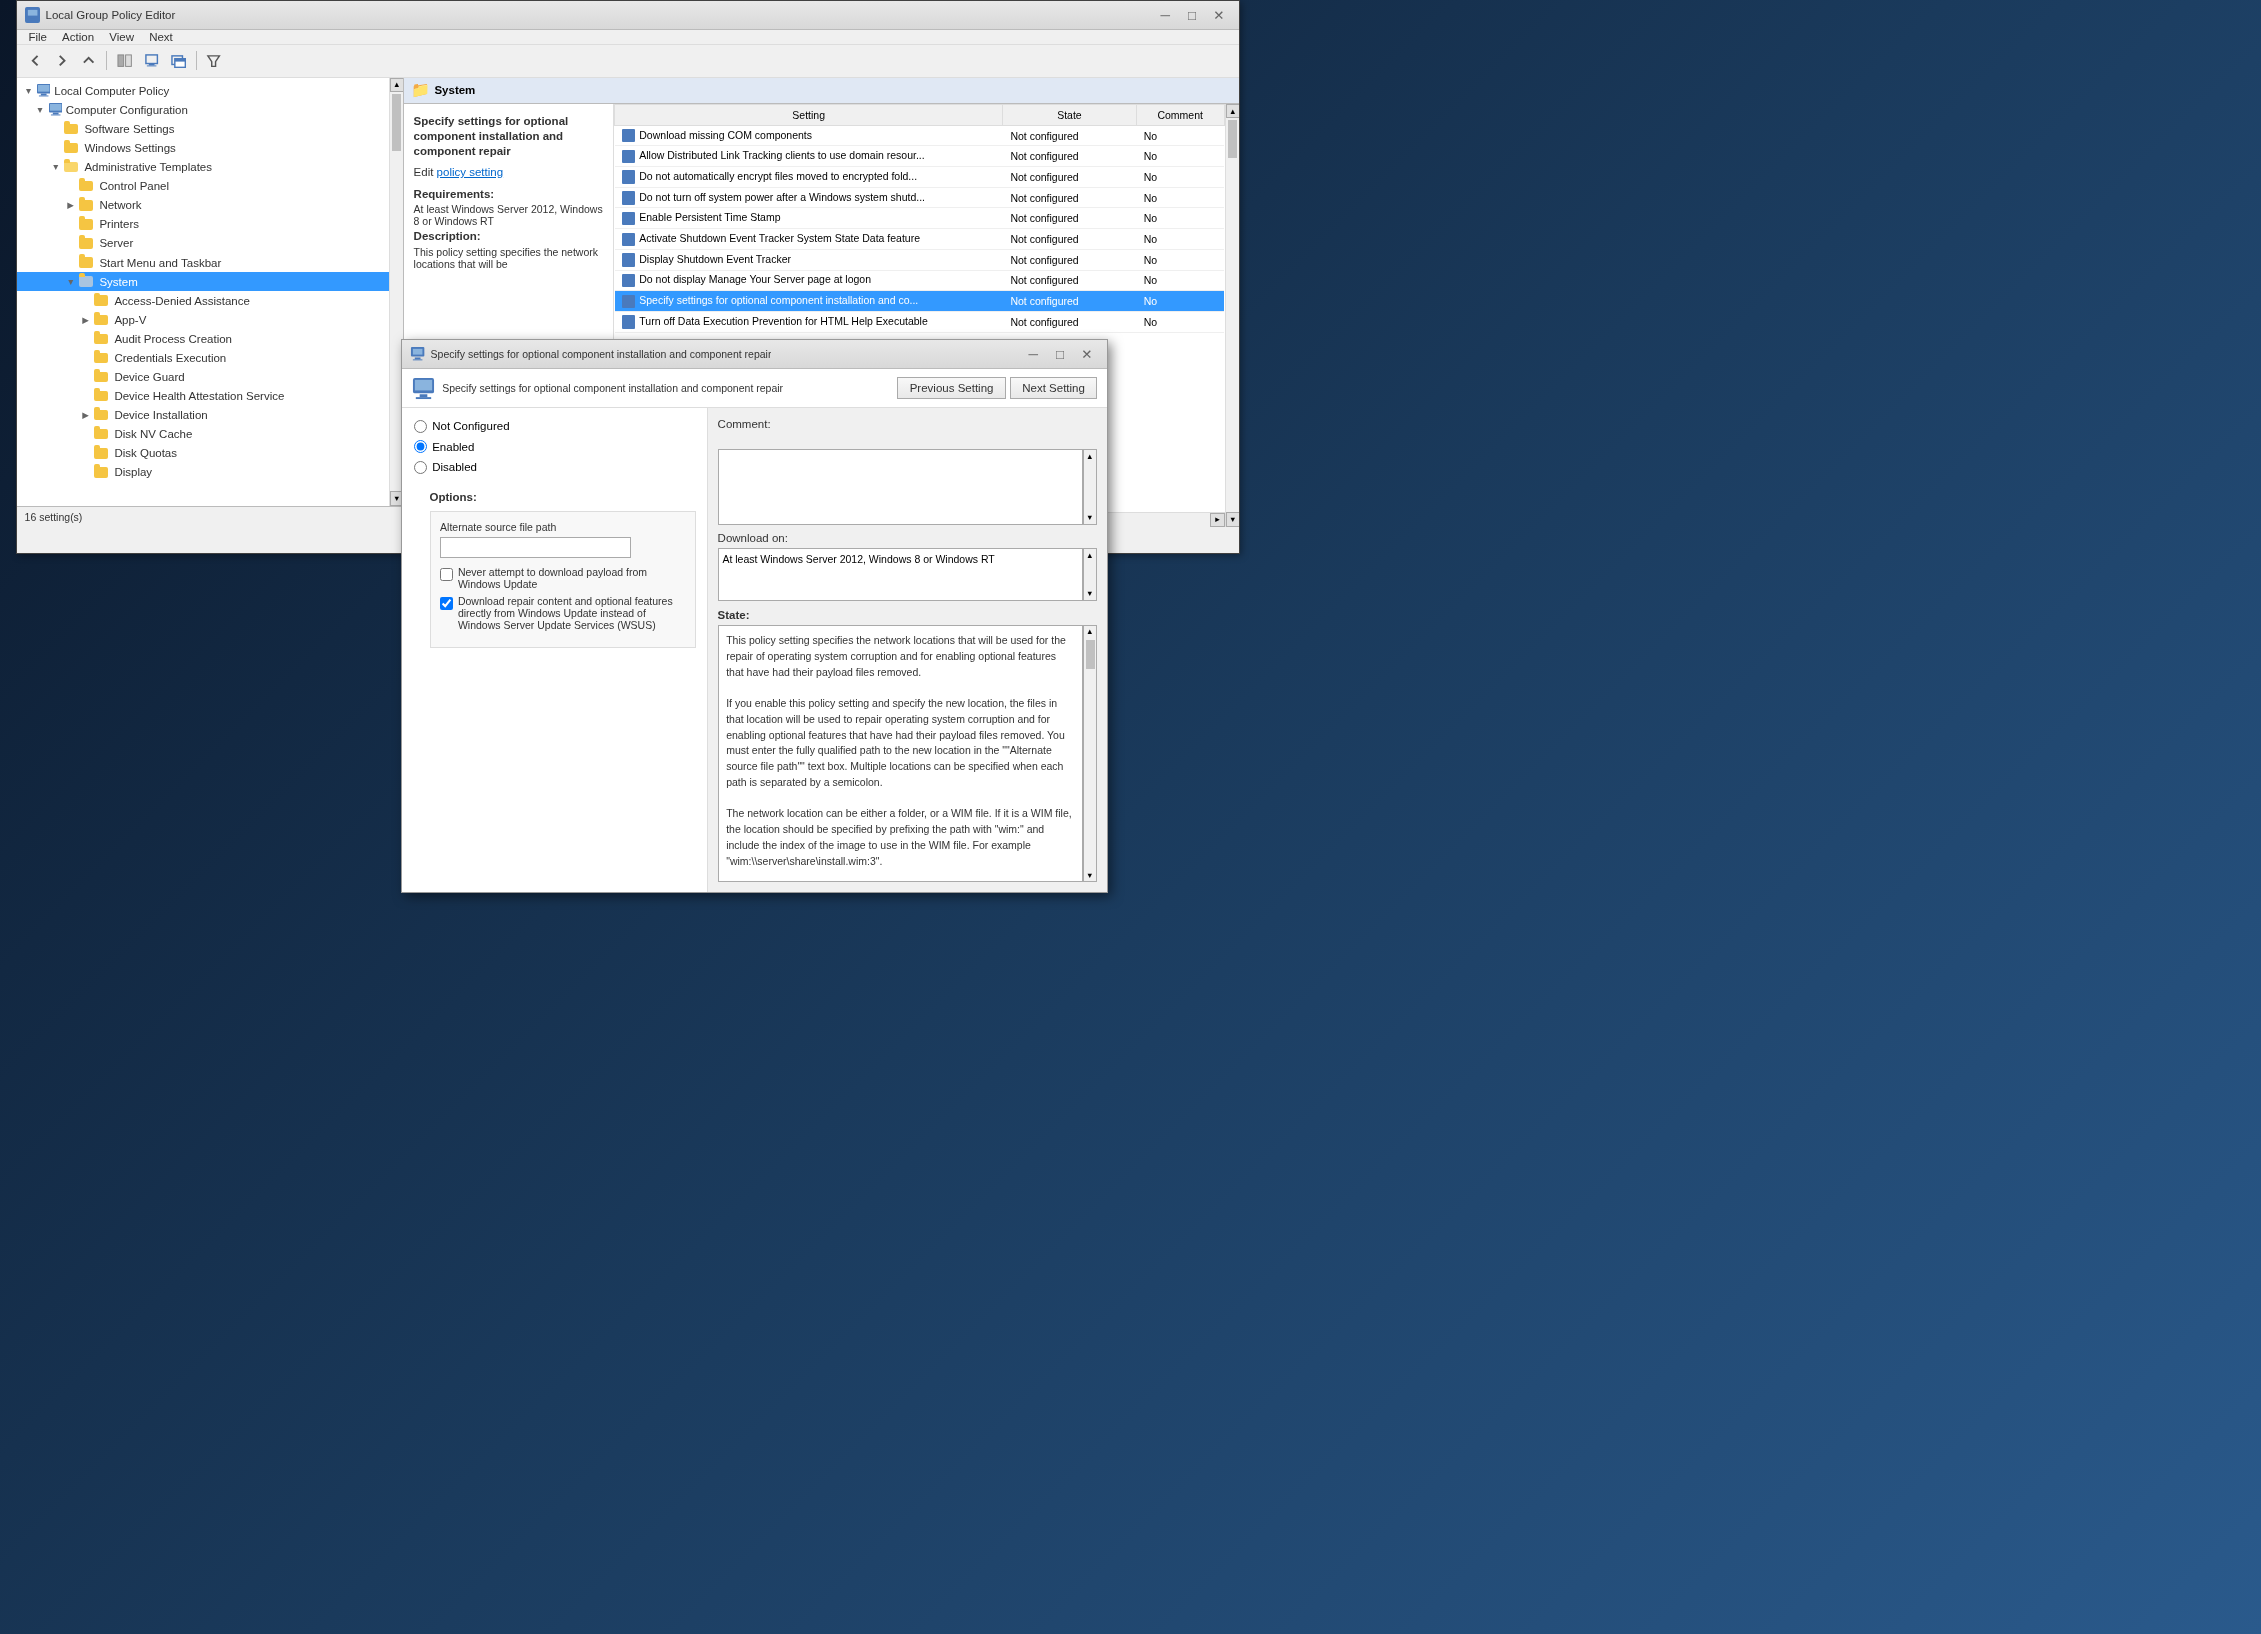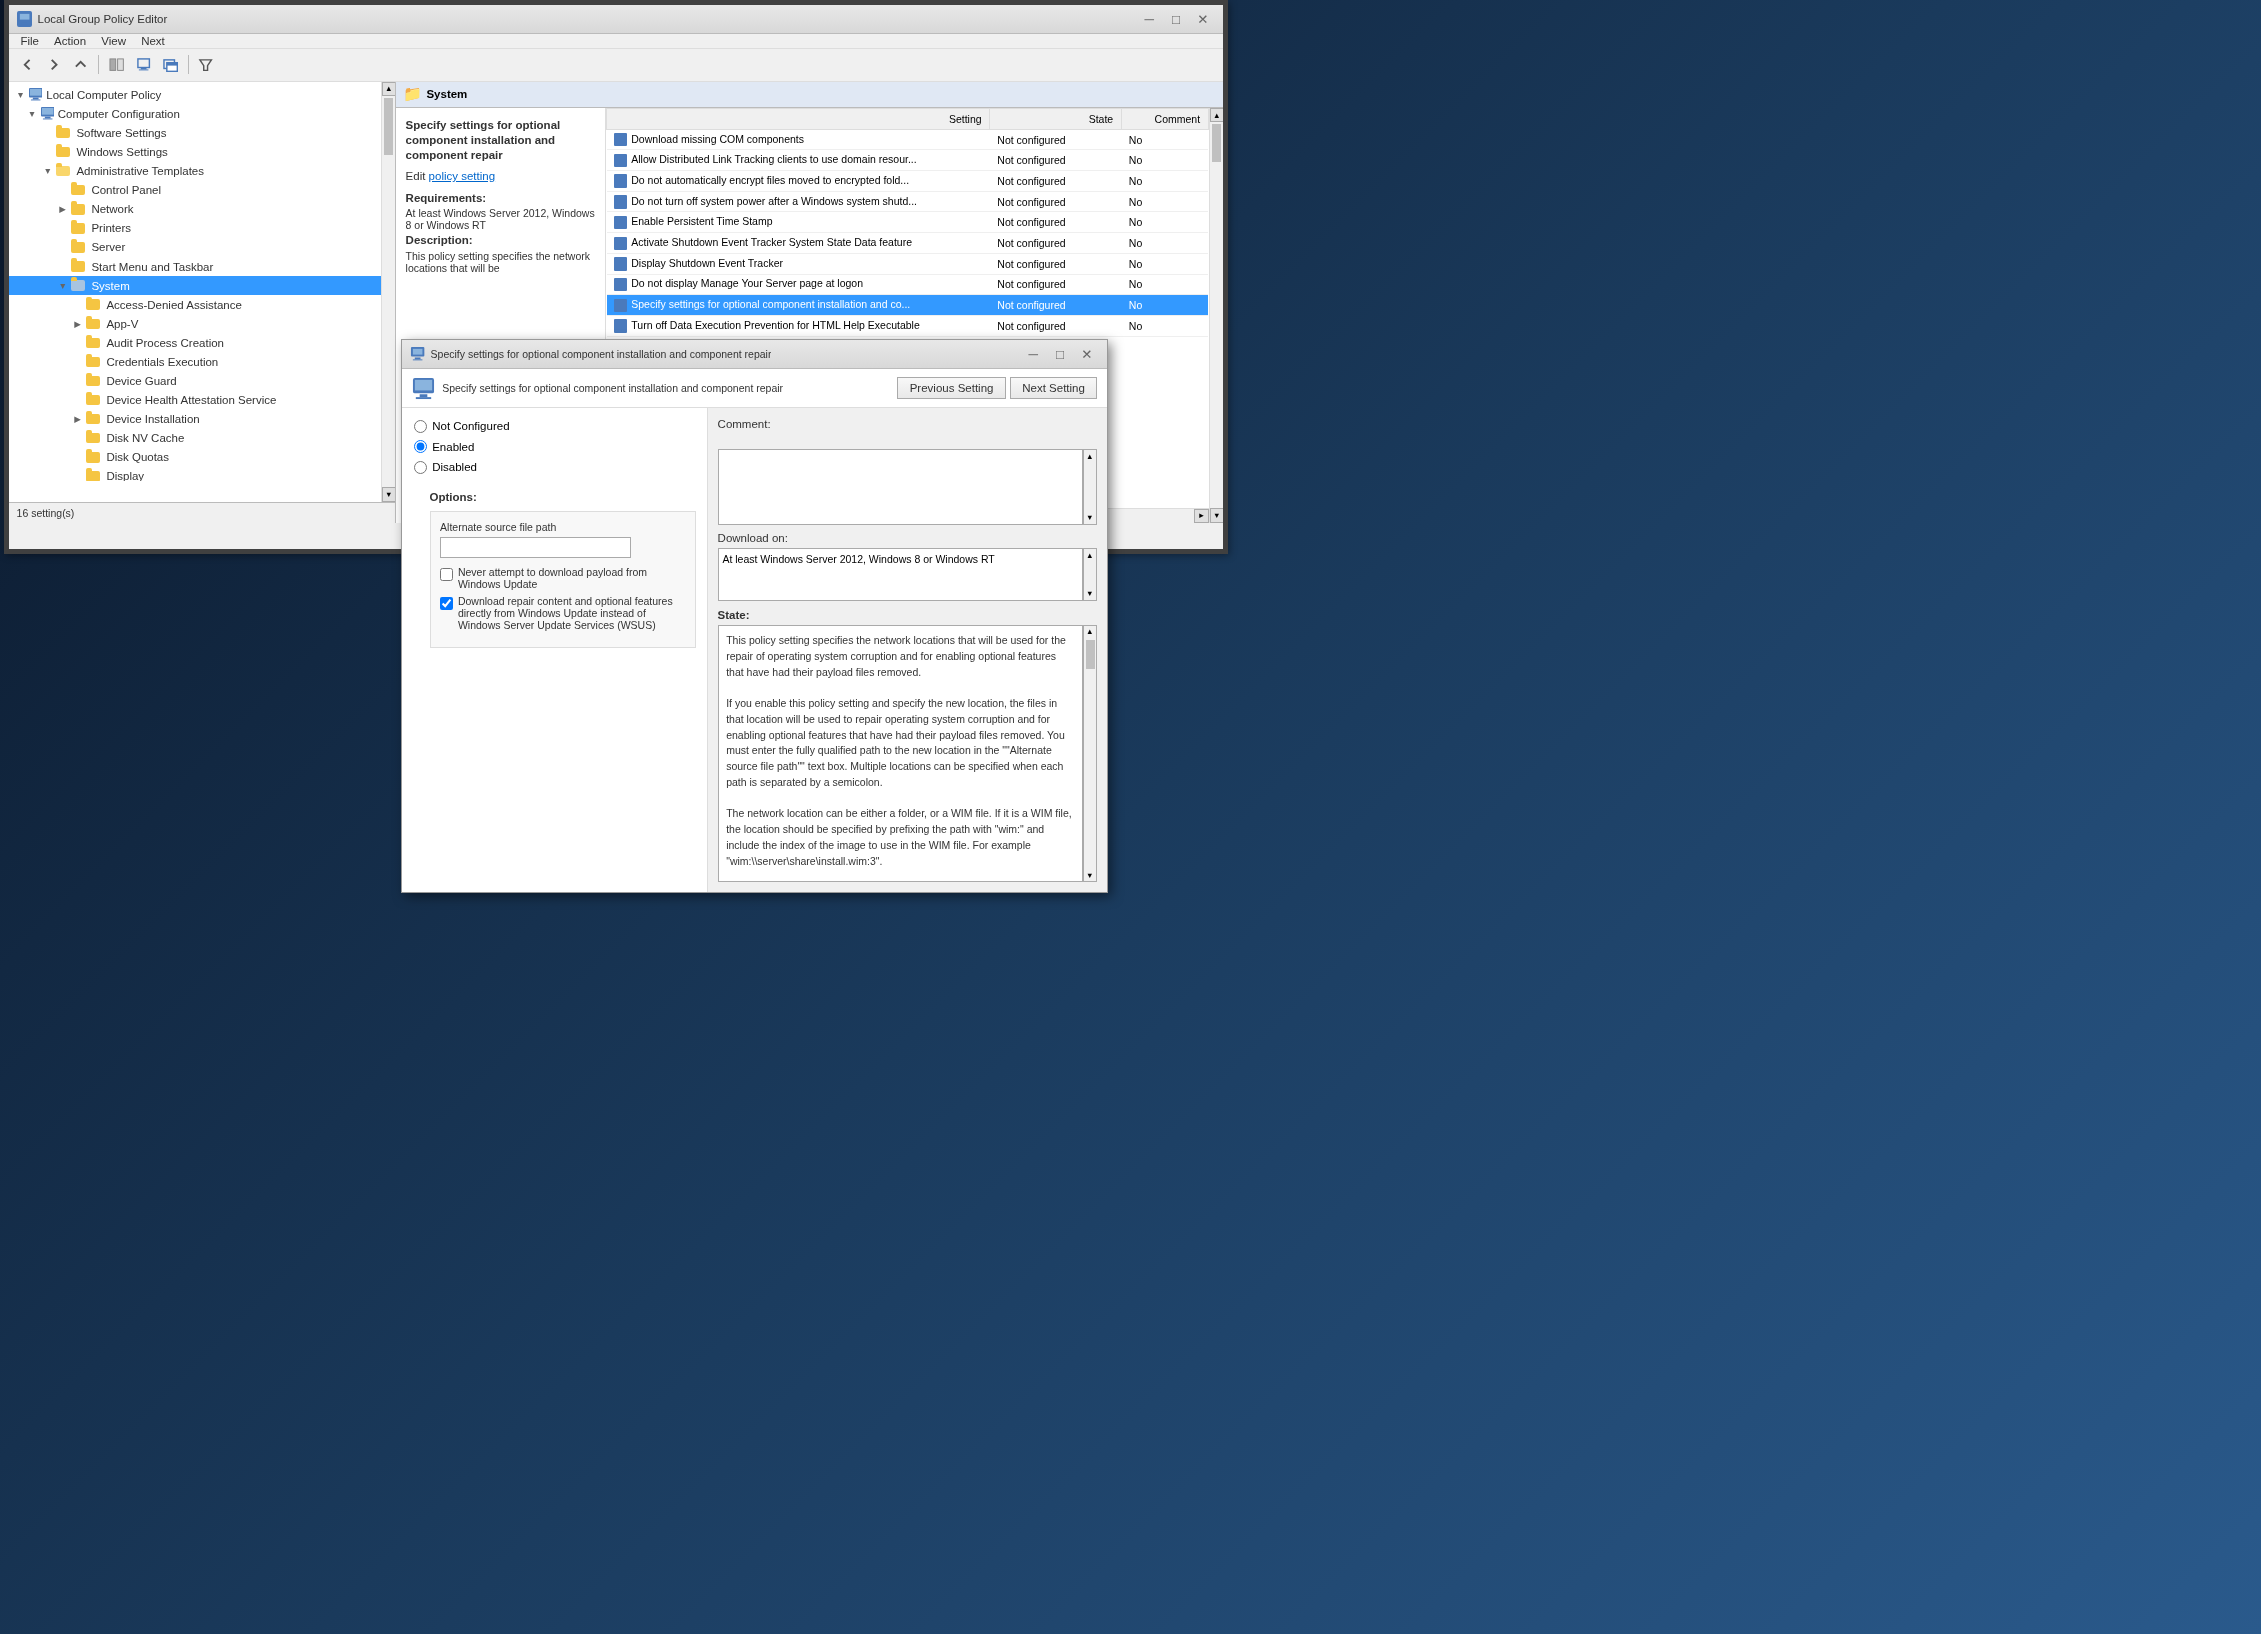--- a/index.html
+++ b/index.html
@@ -10,25 +10,25 @@
       width: 2262px;
       height: 1635px;
       overflow: hidden;
       position: relative;
     }
 
     
     .main-window {
       position: absolute;
       top: 0;
-      left: 4px;
+      left: 16px;
       width: 1224px;
       height: 554px;
       background: #f0f0f0;
-      border: 5px solid #404040;
+      border: 1px solid #404040;
       box-shadow: 1.9px 1.9px 7.6px rgba(0,0,0,0.4);
     }
 
     .title-bar {
       background: linear-gradient(to bottom, #e8e8e8, #d8d8d8);
       height: 29px;
       display: flex;
       align-items: center;
       padding: 0 7.6px;
       border-bottom: 1px solid #bbb;
@@ -287,21 +287,21 @@
     .settings-table {
       width: 100%;
       border-collapse: collapse;
       font-size: 10.5px;
     }
 
     .settings-table th {
       background: #f0f0f0;
       border: 1px solid #ddd;
       padding: 3.8px 7.6px;
-      text-align: right;
+      text-align: center;
       font-weight: normal;
       position: sticky;
       top: 0;
       white-space: nowrap;
     }
 
     .settings-table td {
       border-bottom: 1px solid #efefef;
       padding: 2.9px 7.6px;
       white-space: nowrap;

